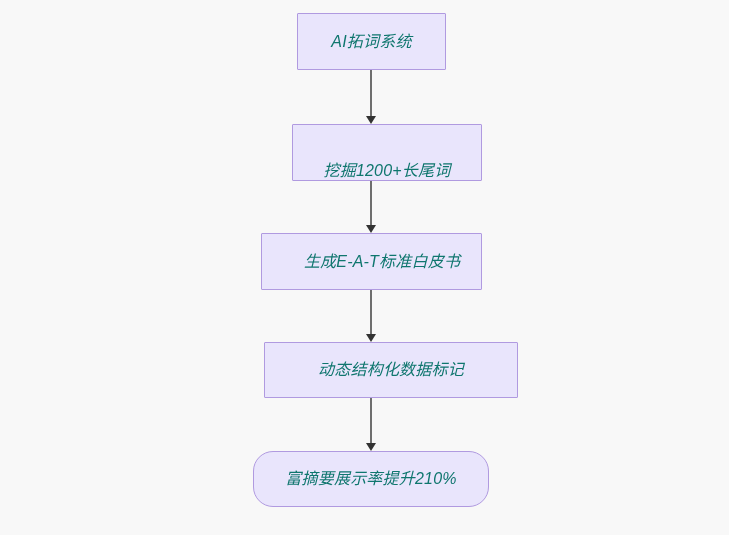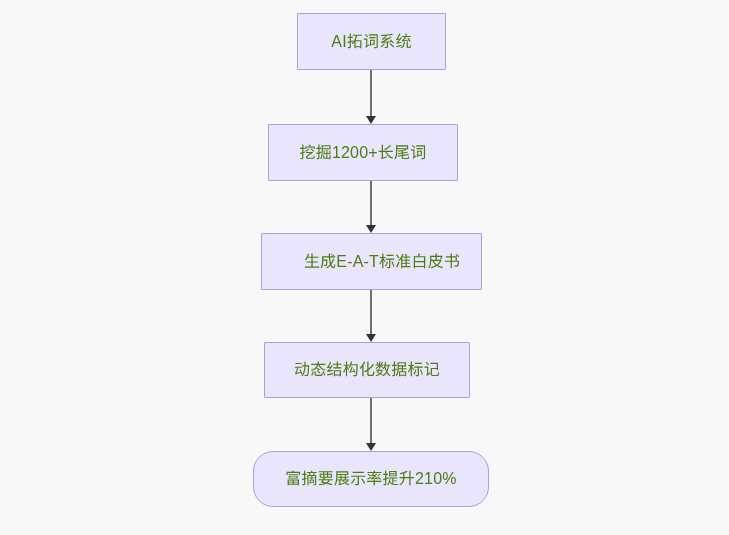--- a/index.html
+++ b/index.html
@@ -28,25 +28,26 @@
     border: 1.6px solid #b09ae0;
     display: flex;
     align-items: center;
     justify-content: center;
     border-radius: 1px;
   }
 
   .node-label {
     font-size: 16px;
     line-height: 1.2;
-    color: #4d7c0f;
+    color: #0f766e;
     letter-spacing: 0.2px;
     white-space: nowrap;
     text-align: center;
     font-family: "Liberation Sans", "DejaVu Sans", sans-serif;
+    font-style: italic;
   }
 
   .edge {
     position: absolute;
     width: 0;
     height: 0;
     overflow: visible;
   }
   .edge-line {
     position: absolute;
@@ -87,29 +88,29 @@
 
   <div class="edge" style="left:371px; top:398px;">
     <div class="edge-line" style="height:45px;"></div>
     <div class="edge-arrow" style="top:45px;"></div>
   </div>
 
   <div class="node" style="left:297px; top:13px; width:149px; height:57px;">
     <span class="node-label">AI拓词系统</span>
   </div>
 
-  <div class="node" style="left:268px; top:124px; width:190px; height:57px;">
+  <div class="node" style="left:292px; top:124px; width:190px; height:57px;align-items:flex-end;">
     <span class="node-label">挖掘1200+长尾词</span>
   </div>
 
   <div class="node" style="left:261px; top:233px; width:221px; height:57px;padding-left:21px;">
     <span class="node-label">生成E-A-T标准白皮书</span>
   </div>
 
-  <div class="node" style="left:264px; top:342px; width:206px; height:56px;">
+  <div class="node" style="left:264px; top:342px; width:254px; height:56px;">
     <span class="node-label">动态结构化数据标记</span>
   </div>
 
   <div class="node" style="left:253px; top:451px; width:236px; height:56px;border-radius:20px;">
     <span class="node-label">富摘要展示率提升210%</span>
   </div>
 
 </div>
 
 </body></html>

